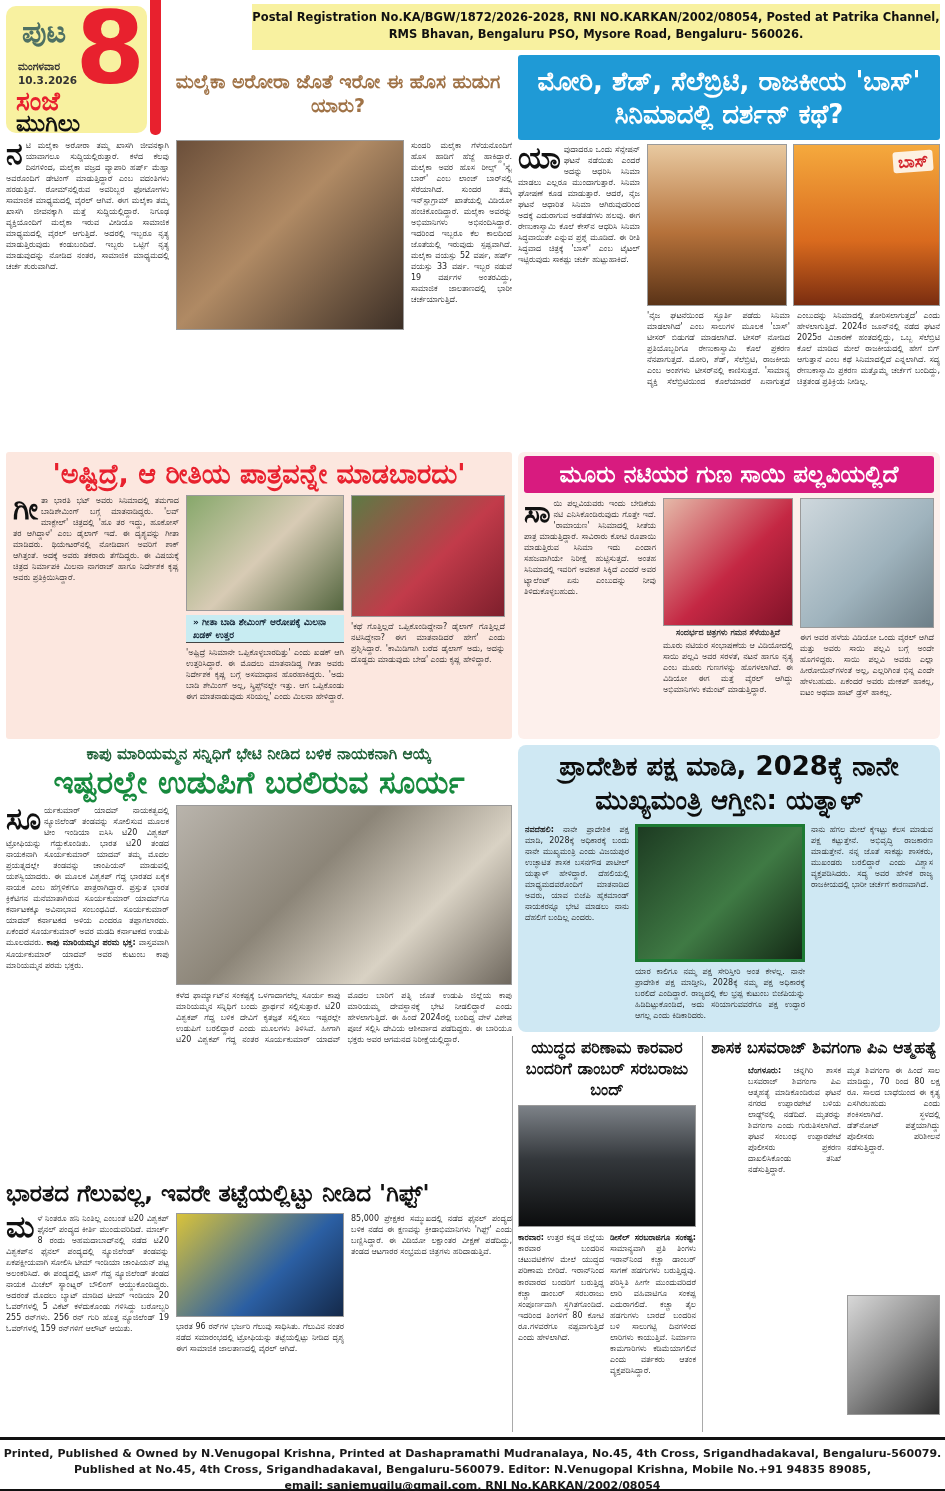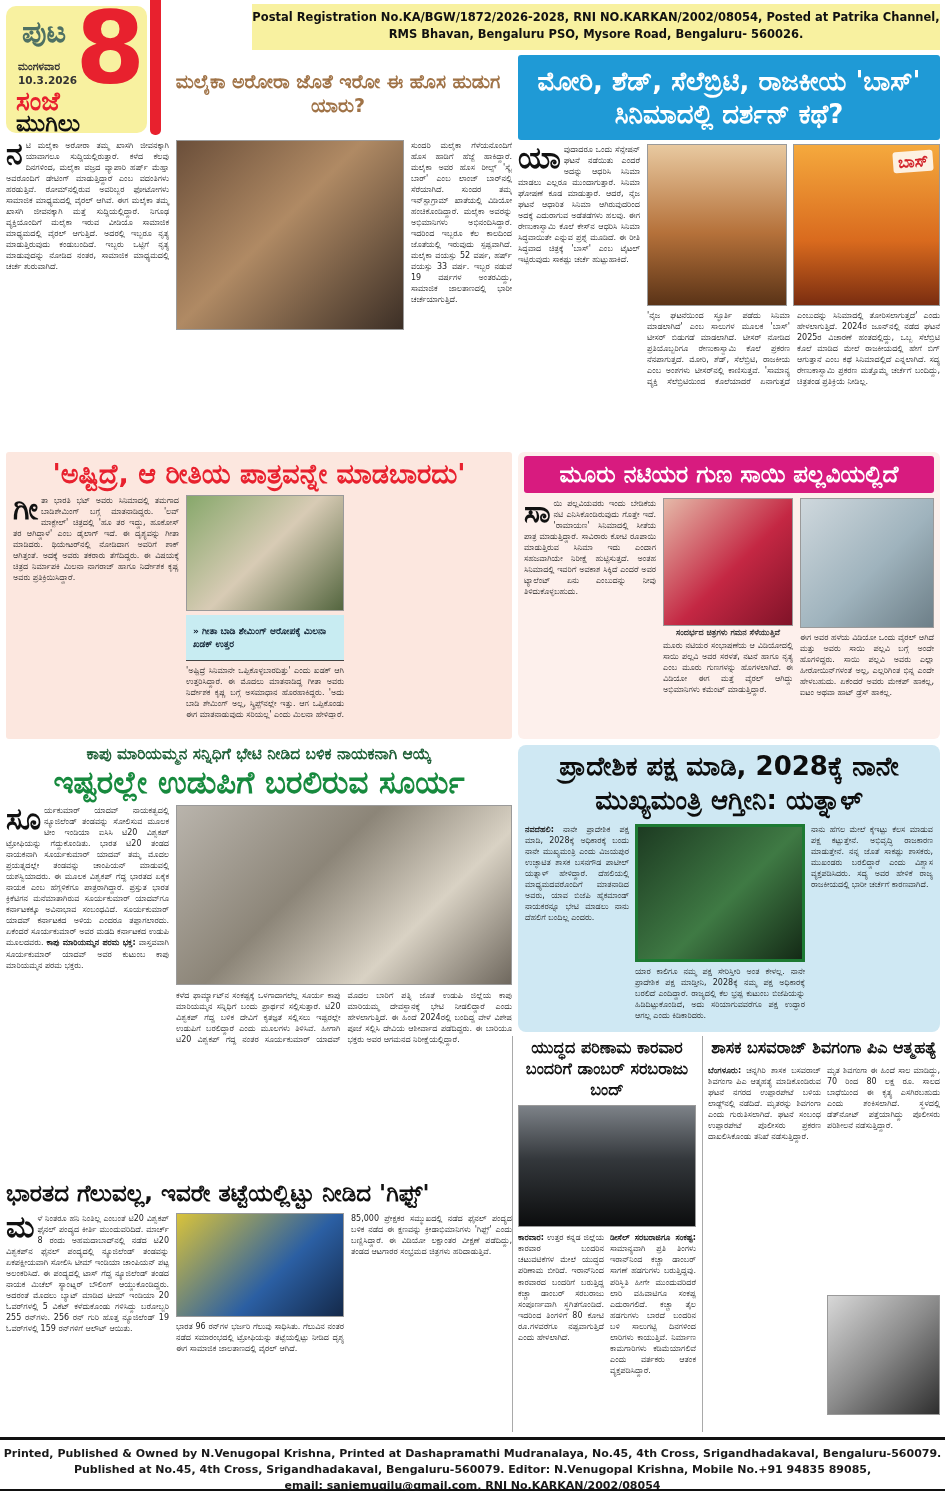--- a/index.html
+++ b/index.html
@@ -32,21 +32,21 @@
   .pinkhead{color:#e8212e;font-weight:bold;font-size:27px;text-align:center;margin:2px 0 5px 0;}
   .magbar{background:#d81b7f;color:#fff;font-weight:bold;font-size:23px;text-align:center;border-radius:3px;padding:5px 0;}
   .saibox{left:518px;top:452px;width:422px;height:287px;background:#fdf0ec;border-radius:6px;padding:4px 6px;box-sizing:border-box;}
   .kicker{color:#1d5e35;font-weight:bold;font-size:15.5px;text-align:center;}
   .greenhead{color:#178a3e;font-weight:bold;font-size:31px;text-align:center;line-height:1.1;margin-top:2px;}
   .yathbox{left:518px;top:745px;width:422px;height:287px;background:#cfe8f3;border-radius:8px;padding:5px 7px;box-sizing:border-box;}
   .yathhead{color:#0d0d0d;font-weight:bold;font-size:26px;text-align:center;line-height:1.3;}
   .blackhead-sm{font-weight:bold;font-size:16px;text-align:center;line-height:1.3;color:#111;}
   .gifthead{font-weight:bold;font-size:23px;color:#111;line-height:1.2;}
   .capbox{background:#c8ecf2;border-bottom:1.5px solid #444;font-size:9px;font-weight:bold;
-          padding:10px 7px;line-height:1.4;color:#123;}
+          padding:1px 7px;line-height:1.4;color:#123;}
   .photocap{font-size:8px;font-weight:bold;color:#333;margin-top:2px;text-align:center;}
   .footer{left:0;top:1437px;width:945px;height:54px;border-top:3px solid #111;border-bottom:2px solid #111;
           text-align:center;font-size:11px;font-weight:bold;line-height:1.45;padding-top:6px;box-sizing:border-box;}
   
   .ph-malaika{background:linear-gradient(135deg,#6b4f3a,#b08a64 45%,#3c2f26);}
   .ph-fist{background:linear-gradient(180deg,#e8c9a0,#b5713a 55%,#5a3317);}
   .ph-poster{background:linear-gradient(180deg,#f5a93d,#d96a1e 60%,#7a2d10);position:relative;}
   .ph-poster .title{position:absolute;top:6px;right:6px;color:#d2232a;background:rgba(255,255,255,.85);
        font-weight:bold;font-size:16px;padding:1px 5px;border-radius:3px;transform:rotate(-4deg);}
   .ph-couple{background:linear-gradient(135deg,#87a86b,#d8cbb5 50%,#54663f);}
@@ -114,20 +114,24 @@
     <div class="pinkhead">'ಅಷ್ಟಿದ್ರೆ, ಆ ರೀತಿಯ ಪಾತ್ರವನ್ನೇ ಮಾಡಬಾರದು'</div>
     <div style="display:flex;gap:7px;height:224px;overflow:hidden;">
       <div class="bodytxt" style="width:166px;flex:none;">
         <span class="dc">ಗೀ</span><span>ತಾ ಭಾರತಿ ಭಟ್ ಅವರು ಸಿನಿಮಾದಲ್ಲಿ ತಮಗಾದ ಬಾಡಿಶೇಮಿಂಗ್ ಬಗ್ಗೆ ಮಾತನಾಡಿದ್ದರು. 'ಲವ್ ಮಾಕ್ಟೇಲ್' ಚಿತ್ರದಲ್ಲಿ 'ಹೂ ತರ ಇದ್ದು, ಹೂಕೋಸ್ ತರ ಆಗಿದ್ದಾಳೆ' ಎಂಬ ಡೈಲಾಗ್ ಇದೆ. ಈ ದೃಶ್ಯವನ್ನು ಗೀತಾ ಮಾಡಿದರು. ಥಿಯೇಟರ್‌ನಲ್ಲಿ ನೋಡಿದಾಗ ಅವರಿಗೆ ಶಾಕ್ ಆಗಿತ್ತಂತೆ. ಅದಕ್ಕೆ ಅವರು ತಕರಾರು ತೆಗೆದಿದ್ದರು. ಈ ವಿಷಯಕ್ಕೆ ಚಿತ್ರದ ನಿರ್ಮಾಪಕಿ ಮಿಲನಾ ನಾಗರಾಜ್ ಹಾಗೂ ನಿರ್ದೇಶಕ ಕೃಷ್ಣ ಅವರು ಪ್ರತಿಕ್ರಿಯಿಸಿದ್ದಾರೆ.</span>
       </div>
       <div style="width:158px;flex:none;">
         <div class="photo ph-couple" style="width:100%;height:116px;"></div>
         <div class="capbox" style="margin-top:4px;">»  ಗೀತಾ ಬಾಡಿ ಶೇಮಿಂಗ್ ಆರೋಪಕ್ಕೆ ಮಿಲನಾ ಖಡಕ್ ಉತ್ತರ</div>
         <div class="bodytxt" style="margin-top:4px;">'ಅಷ್ಟಿದ್ರೆ ಸಿನಿಮಾನೇ ಒಪ್ಪಿಕೊಳ್ಳಬಾರದಿತ್ತು' ಎಂದು ಖಡಕ್ ಆಗಿ ಉತ್ತರಿಸಿದ್ದಾರೆ. ಈ ಮೊದಲು ಮಾತನಾಡಿದ್ದ ಗೀತಾ ಅವರು ನಿರ್ದೇಶಕ ಕೃಷ್ಣ ಬಗ್ಗೆ ಅಸಮಾಧಾನ ಹೊರಹಾಕಿದ್ದರು. 'ಅದು ಬಾಡಿ ಶೇಮಿಂಗ್ ಅಲ್ಲ, ಸ್ಕ್ರಿಪ್ಟ್‌ನಲ್ಲೇ ಇತ್ತು. ಆಗ ಒಪ್ಪಿಕೊಂಡು ಈಗ ಮಾತನಾಡುವುದು ಸರಿಯಲ್ಲ' ಎಂದು ಮಿಲನಾ ಹೇಳಿದ್ದಾರೆ.</div>
       </div>
+      <div style="flex:1;">
+        <div class="photo ph-saree" style="width:100%;height:122px;"></div>
+        <div class="bodytxt" style="margin-top:4px;">'ಕಥೆ ಗೊತ್ತಿಲ್ಲದೆ ಒಪ್ಪಿಕೊಂಡಿದ್ದೇನಾ? ಡೈಲಾಗ್ ಗೊತ್ತಿಲ್ಲದೆ ನಟಿಸಿದ್ದೇನಾ? ಈಗ ಮಾತನಾಡಿದರೆ ಹೇಗೆ' ಎಂದು ಪ್ರಶ್ನಿಸಿದ್ದಾರೆ. 'ಕಾಮಿಡಿಗಾಗಿ ಬರೆದ ಡೈಲಾಗ್ ಅದು, ಅದನ್ನು ದೊಡ್ಡದು ಮಾಡುವುದು ಬೇಡ' ಎಂದು ಕೃಷ್ಣ ಹೇಳಿದ್ದಾರೆ.</div>
+      </div>
     </div>
   </div>
 
   <div class="abs saibox">
     <div class="magbar">ಮೂರು ನಟಿಯರ ಗುಣ ಸಾಯಿ ಪಲ್ಲವಿಯಲ್ಲಿದೆ</div>
     <div style="display:flex;gap:7px;height:232px;overflow:hidden;margin-top:5px;">
       <div class="bodytxt" style="width:132px;flex:none;">
         <span class="dc">ಸಾ</span><span>ಯಿ ಪಲ್ಲವಿಯವರು ಇಂದು ಬೇಡಿಕೆಯ ನಟಿ ಎನಿಸಿಕೊಂಡಿರುವುದು ಗೊತ್ತೇ ಇದೆ. 'ರಾಮಾಯಣ' ಸಿನಿಮಾದಲ್ಲಿ ಸೀತೆಯ ಪಾತ್ರ ಮಾಡುತ್ತಿದ್ದಾರೆ. ಸಾವಿರಾರು ಕೋಟಿ ರೂಪಾಯಿ ಮಾಡುತ್ತಿರುವ ಸಿನಿಮಾ ಇದು ಎಂದಾಗ ಸಹಜವಾಗಿಯೇ ನಿರೀಕ್ಷೆ ಹುಟ್ಟಿಸುತ್ತದೆ. ಅಂತಹ ಸಿನಿಮಾದಲ್ಲಿ ಇವರಿಗೆ ಅವಕಾಶ ಸಿಕ್ಕಿದೆ ಎಂದರೆ ಅವರ ಟ್ಯಾಲೆಂಟ್ ಏನು ಎಂಬುದನ್ನು ನೀವು ತಿಳಿದುಕೊಳ್ಳಬಹುದು.</span>
       </div>
       <div style="flex:1;">
@@ -198,21 +202,21 @@
       </div>
       <div class="bodytxt" style="flex:1;">
         <span class="bold">ಡೀಸೆಲ್ ಸರಬರಾಜಿಗೂ ಸಂಕಷ್ಟ:</span><span> ಸಾಮಾನ್ಯವಾಗಿ ಪ್ರತಿ ತಿಂಗಳು ಇರಾನ್‌ನಿಂದ ಕಚ್ಚಾ ಡಾಂಬರ್ ಸಾಗಣೆ ಹಡಗುಗಳು ಬರುತ್ತಿದ್ದವು. ಪರಿಸ್ಥಿತಿ ಹೀಗೇ ಮುಂದುವರಿದರೆ ಲಾರಿ ವಹಿವಾಟಿಗೂ ಸಂಕಷ್ಟ ಎದುರಾಗಲಿದೆ. ಕಚ್ಚಾ ತೈಲ ಹಡಗುಗಳು ಬಾರದೆ ಬಂದರಿನ ಬಳಿ ಸಾಲುಗಟ್ಟಿ ದಿನಗಳಿಂದ ಲಾರಿಗಳು ಕಾಯುತ್ತಿವೆ. ನಿರ್ಮಾಣ ಕಾಮಗಾರಿಗಳು ಕಡಿಮೆಯಾಗಲಿವೆ ಎಂದು ವರ್ತಕರು ಆತಂಕ ವ್ಯಕ್ತಪಡಿಸಿದ್ದಾರೆ.</span>
       </div>
     </div>
   </div>
 
   <div class="abs" style="left:708px;top:1038px;width:232px;height:394px;overflow:hidden;">
     <div class="blackhead-sm">ಶಾಸಕ ಬಸವರಾಜ್ ಶಿವಗಂಗಾ ಪಿಎ ಆತ್ಮಹತ್ಯೆ</div>
     <div style="display:flex;gap:6px;margin-top:6px;height:350px;overflow:hidden;">
-      <div class="bodytxt" style="flex:1;">
+      <div class="bodytxt" style="flex:1;margin-left:40px;">
         <span class="bold">ಬೆಂಗಳೂರು:</span><span> ಚನ್ನಗಿರಿ ಶಾಸಕ ಬಸವರಾಜ್ ಶಿವಗಂಗಾ ಪಿಎ ಆತ್ಮಹತ್ಯೆ ಮಾಡಿಕೊಂಡಿರುವ ಘಟನೆ ನಗರದ ಉಪ್ಪಾರಪೇಟೆ ಬಳಿಯ ಲಾಡ್ಜ್‌ನಲ್ಲಿ ನಡೆದಿದೆ. ಮೃತರನ್ನು ಶಿವಗಂಗಾ ಎಂದು ಗುರುತಿಸಲಾಗಿದೆ. ಘಟನೆ ಸಂಬಂಧ ಉಪ್ಪಾರಪೇಟೆ ಪೊಲೀಸರು ಪ್ರಕರಣ ದಾಖಲಿಸಿಕೊಂಡು ತನಿಖೆ ನಡೆಸುತ್ತಿದ್ದಾರೆ.</span>
       </div>
       <div style="flex:1;display:flex;flex-direction:column;">
         <div class="bodytxt" style="flex:1;">ಮೃತ ಶಿವಗಂಗಾ ಈ ಹಿಂದೆ ಸಾಲ ಮಾಡಿದ್ದು, 70 ರಿಂದ 80 ಲಕ್ಷ ರೂ. ಸಾಲದ ಬಾಧೆಯಿಂದ ಈ ಕೃತ್ಯ ಎಸಗಿರಬಹುದು ಎಂದು ಶಂಕಿಸಲಾಗಿದೆ. ಸ್ಥಳದಲ್ಲಿ ಡೆತ್‌ನೋಟ್ ಪತ್ತೆಯಾಗಿದ್ದು ಪೊಲೀಸರು ಪರಿಶೀಲನೆ ನಡೆಸುತ್ತಿದ್ದಾರೆ.</div>
         <div class="photo ph-bw" style="width:100%;height:120px;"></div>
       </div>
     </div>
   </div>
 
   <div class="abs footer">

